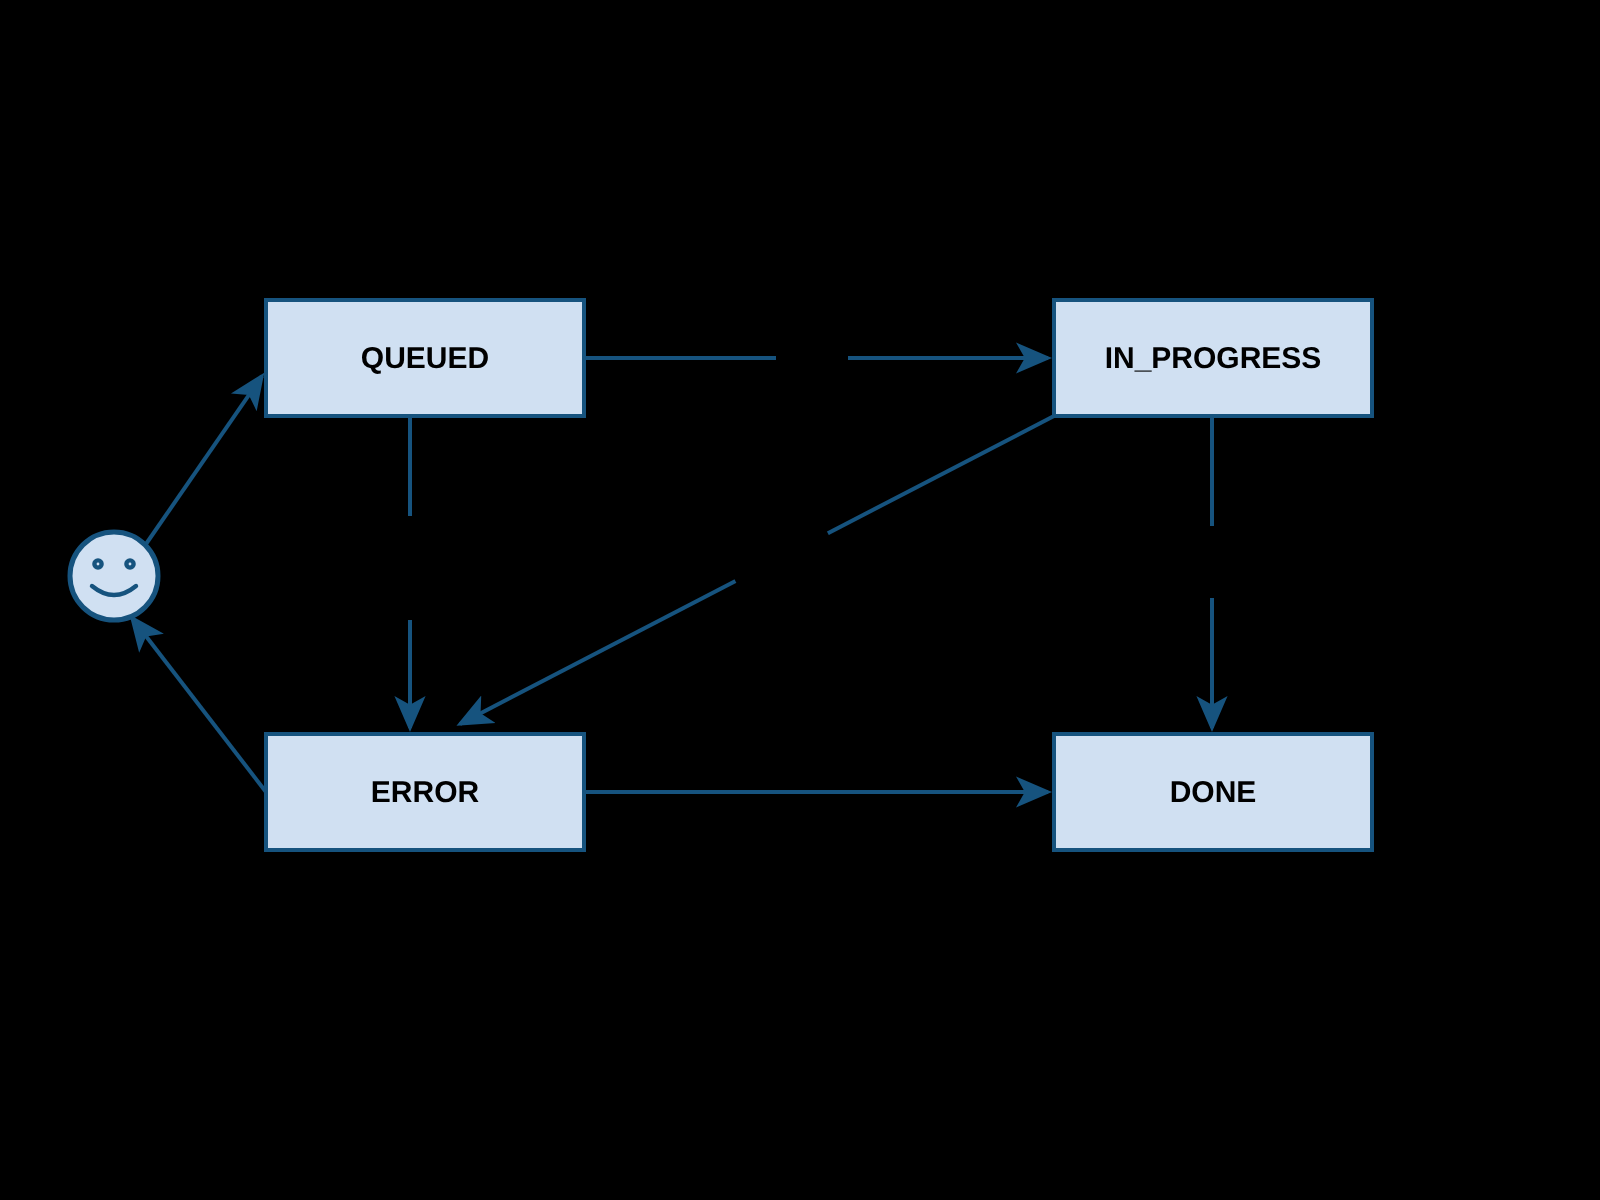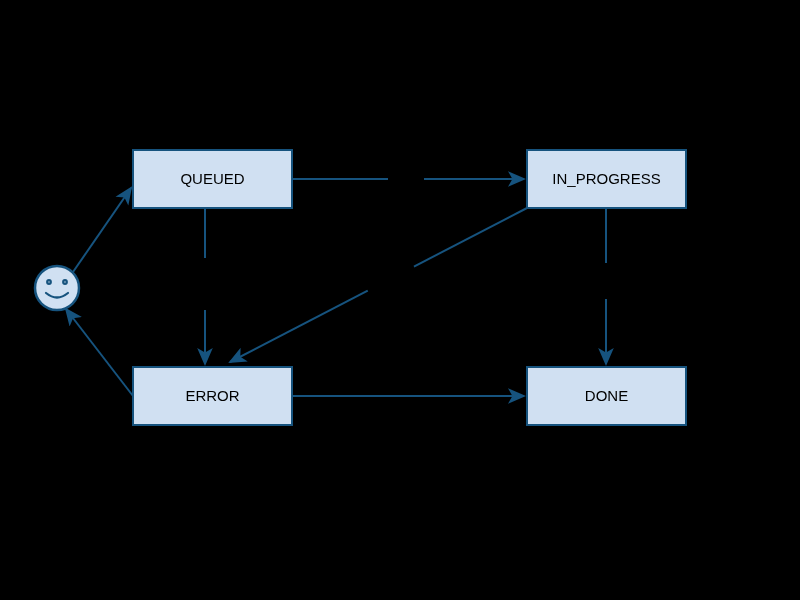--- a/index.html
+++ b/index.html
@@ -12,20 +12,21 @@
     width: 800px;
     height: 600px;
     overflow: hidden;
     font-family: "Liberation Sans", sans-serif;
   }
   #canvas {
     position: relative;
     width: 800px;
     height: 600px;
     background: #000000;
+    font-weight: bold;
   }
   #diagram-svg {
     position: absolute;
     top: 0;
     left: 0;
     width: 800px;
     height: 600px;
     display: block;
   }
   .node-rect {

